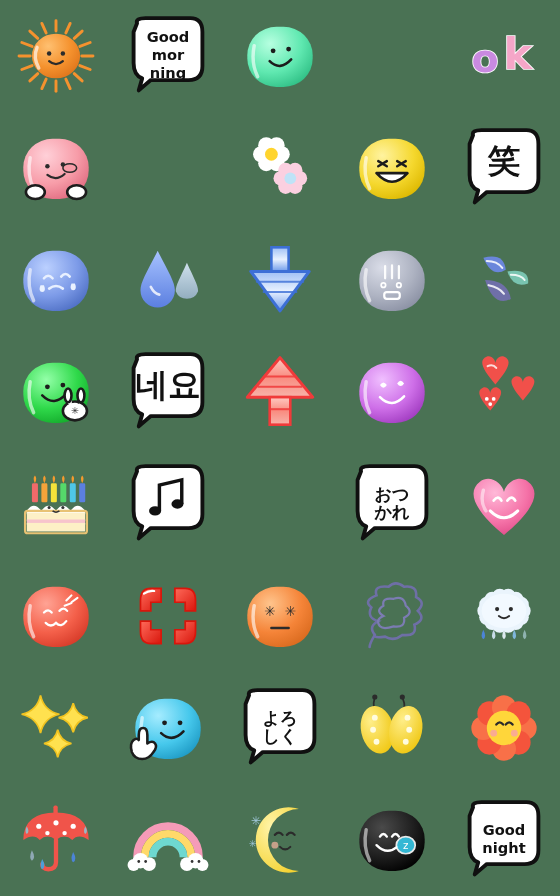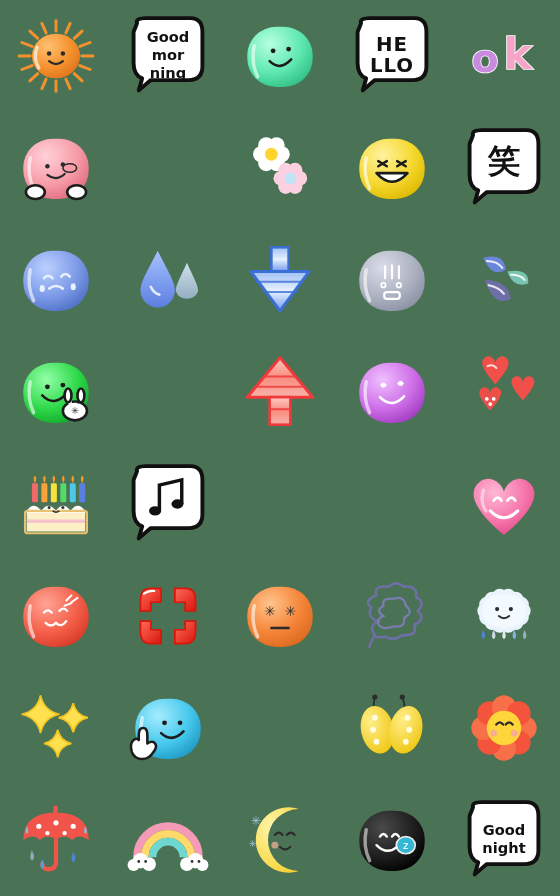--- a/index.html
+++ b/index.html
@@ -83,29 +83,20 @@
             </radialGradient>
           </defs>
           <rect x="12" y="16" width="76" height="70" rx="34" ry="33" fill="url(#g5FE8B0)"></rect>
           <path d="M20 38 Q16 58 24 74" stroke="#ffffff" stroke-width="4" fill="none" opacity="0.6" stroke-linecap="round"></path>
           <circle cx="42" cy="44" r="2.8" fill="#1c1c1c"></circle>
           <circle cx="60" cy="42" r="2.8" fill="#1c1c1c"></circle>
           <path d="M38 56 Q50 68 63 54" stroke="#1c1c1c" stroke-width="3" fill="none" stroke-linecap="round"></path>
         </svg>
       </div>
     </div>
-    <div class="cell" title="HELLO speech bubble" style="grid-area: 1 / 4;">
-      <div class="art">
-        <svg viewBox="0 0 100 100" xmlns="http://www.w3.org/2000/svg">
-          <path d="M14 12 Q12 6 24 6 L76 6 Q90 6 90 22 L90 62 Q90 78 74 78 L30 78 L16 90 L20 76 Q10 72 10 58 L10 22 Z" fill="#ffffff" stroke="#101010" stroke-width="4.5" stroke-linejoin="round"></path>
-          <text x="50" y="38" text-anchor="middle" dominant-baseline="middle" font-family="DejaVu Sans, sans-serif" font-size="23" font-weight="700" fill="#111" letter-spacing="1">HE</text>
-          <text x="50" y="62" text-anchor="middle" dominant-baseline="middle" font-family="DejaVu Sans, sans-serif" font-size="23" font-weight="700" fill="#111" letter-spacing="1">LLO</text>
-        </svg>
-      </div>
-    </div>
     <div class="cell" title="ok in purple and pink" style="grid-area: 1 / 5;">
       <div class="art">
         <svg viewBox="0 0 100 100" xmlns="http://www.w3.org/2000/svg">
           <text x="28" y="56" text-anchor="middle" dominant-baseline="middle" font-family="DejaVu Sans, sans-serif" font-size="46" font-weight="700" fill="#C98AE0" stroke="#fff" stroke-width="2" paint-order="stroke">o</text>
           <text x="66" y="52" text-anchor="middle" dominant-baseline="middle" font-family="DejaVu Sans, sans-serif" font-size="50" font-weight="700" fill="#F5A6C8" stroke="#fff" stroke-width="2" paint-order="stroke">k</text>
         </svg>
       </div>
     </div>
     <div class="cell" title="pink blushing face with hands" style="grid-area: 2 / 1;">
       <div class="art">
@@ -276,20 +267,28 @@
           <circle cx="58" cy="42" r="2.8" fill="#1c1c1c"></circle>
           <path d="M34 54 Q48 68 62 52" stroke="#1c1c1c" stroke-width="3" fill="none" stroke-linecap="round"></path>
           <g>
             <ellipse cx="72" cy="72" rx="14" ry="11" fill="#fff" stroke="#1c1c1c" stroke-width="3"></ellipse>
             <path d="M66 62 L64 50 M76 62 L80 50" stroke="#1c1c1c" stroke-width="3" stroke-linecap="round"></path>
             <path d="M66 62 L64 50" stroke="#fff" stroke-width="5" stroke-linecap="round"></path>
             <ellipse cx="64" cy="54" rx="4" ry="8" fill="#fff" stroke="#1c1c1c" stroke-width="3"></ellipse>
             <ellipse cx="79" cy="54" rx="4" ry="8" fill="#fff" stroke="#1c1c1c" stroke-width="3"></ellipse>
             <text x="72" y="75" text-anchor="middle" font-size="11" fill="#1c1c1c">✳</text>
           </g>
+        </svg>
+      </div>
+    </div>
+    <div class="cell" title="Korean text speech bubble" style="grid-area: 4 / 2;">
+      <div class="art">
+        <svg viewBox="0 0 100 100" xmlns="http://www.w3.org/2000/svg">
+          <path d="M14 12 Q12 6 24 6 L76 6 Q90 6 90 22 L90 62 Q90 78 74 78 L30 78 L16 90 L20 76 Q10 72 10 58 L10 22 Z" fill="#ffffff" stroke="#101010" stroke-width="4.5" stroke-linejoin="round"></path>
+          <text x="50" y="44" text-anchor="middle" dominant-baseline="middle" font-family="DejaVu Sans, sans-serif" font-size="38" font-weight="700" fill="#111">네요</text>
         </svg>
       </div>
     </div>
     <div class="cell" title="red upward arrow" style="grid-area: 4 / 3;">
       <div class="art">
         <svg viewBox="0 0 100 100" xmlns="http://www.w3.org/2000/svg">
           <defs>
             <linearGradient id="au" x1="0" y1="0" x2="0" y2="1">
               <stop offset="0%" stop-color="#FFC9C2"></stop>
               <stop offset="50%" stop-color="#F98C80"></stop>
@@ -360,20 +359,29 @@
         </svg>
       </div>
     </div>
     <div class="cell" title="music note speech bubble" style="grid-area: 5 / 2;">
       <div class="art">
         <svg viewBox="0 0 100 100" xmlns="http://www.w3.org/2000/svg">
           <path d="M14 12 Q12 6 24 6 L76 6 Q90 6 90 22 L90 62 Q90 78 74 78 L30 78 L16 90 L20 76 Q10 72 10 58 L10 22 Z" fill="#ffffff" stroke="#101010" stroke-width="4.5" stroke-linejoin="round"></path>
           <path d="M40 58 L40 28 L66 22 L66 50" stroke="#111" stroke-width="4" fill="none"></path>
           <ellipse cx="35" cy="58" rx="7" ry="5.5" fill="#111"></ellipse>
           <ellipse cx="61" cy="50" rx="7" ry="5.5" fill="#111"></ellipse>
+        </svg>
+      </div>
+    </div>
+    <div class="cell" title="otsukare speech bubble" style="grid-area: 5 / 4;">
+      <div class="art">
+        <svg viewBox="0 0 100 100" xmlns="http://www.w3.org/2000/svg">
+          <path d="M14 12 Q12 6 24 6 L76 6 Q90 6 90 22 L90 62 Q90 78 74 78 L30 78 L16 90 L20 76 Q10 72 10 58 L10 22 Z" fill="#ffffff" stroke="#101010" stroke-width="4.5" stroke-linejoin="round"></path>
+          <text x="50" y="39" text-anchor="middle" dominant-baseline="middle" font-family="DejaVu Sans, sans-serif" font-size="20" font-weight="700" fill="#111">おつ</text>
+          <text x="50" y="61" text-anchor="middle" dominant-baseline="middle" font-family="DejaVu Sans, sans-serif" font-size="20" font-weight="700" fill="#111">かれ</text>
         </svg>
       </div>
     </div>
     <div class="cell" title="pink smiling heart" style="grid-area: 5 / 5;">
       <div class="art">
         <svg viewBox="0 0 100 100" xmlns="http://www.w3.org/2000/svg">
           <defs>
             <radialGradient id="hf" cx="35%" cy="25%" r="80%">
               <stop offset="0%" stop-color="#FFB8D8"></stop>
               <stop offset="65%" stop-color="#F573A8"></stop>
@@ -503,20 +511,29 @@
           <path d="M20 38 Q16 58 24 74" stroke="#ffffff" stroke-width="4" fill="none" opacity="0.6" stroke-linecap="round"></path>
           <circle cx="46" cy="44" r="2.8" fill="#1c1c1c"></circle>
           <circle cx="64" cy="44" r="2.8" fill="#1c1c1c"></circle>
           <path d="M42 56 Q55 68 68 54" stroke="#1c1c1c" stroke-width="3" fill="none" stroke-linecap="round"></path>
           <g transform="translate(6,52)">
             <path d="M10 6 q0 -8 5 -8 q5 0 5 8 l0 10 q6 -4 9 0 q3 4 -2 10 q-5 8 -13 8 q-9 0 -12 -8 q-3 -10 2 -14 q4 -3 6 0 Z" fill="#fff" stroke="#1c1c1c" stroke-width="3" stroke-linejoin="round"></path>
           </g>
         </svg>
       </div>
     </div>
+    <div class="cell" title="yoroshiku speech bubble" style="grid-area: 7 / 3;">
+      <div class="art">
+        <svg viewBox="0 0 100 100" xmlns="http://www.w3.org/2000/svg">
+          <path d="M14 12 Q12 6 24 6 L76 6 Q90 6 90 22 L90 62 Q90 78 74 78 L30 78 L16 90 L20 76 Q10 72 10 58 L10 22 Z" fill="#ffffff" stroke="#101010" stroke-width="4.5" stroke-linejoin="round"></path>
+          <text x="50" y="39" text-anchor="middle" dominant-baseline="middle" font-family="DejaVu Sans, sans-serif" font-size="20" font-weight="700" fill="#111">よろ</text>
+          <text x="50" y="61" text-anchor="middle" dominant-baseline="middle" font-family="DejaVu Sans, sans-serif" font-size="20" font-weight="700" fill="#111">しく</text>
+        </svg>
+      </div>
+    </div>
     <div class="cell" title="yellow butterfly" style="grid-area: 7 / 4;">
       <div class="art">
         <svg viewBox="0 0 100 100" xmlns="http://www.w3.org/2000/svg">
           <defs>
             <radialGradient id="bw" cx="35%" cy="30%" r="75%">
               <stop offset="0%" stop-color="#FFEE8A"></stop>
               <stop offset="100%" stop-color="#F0C814"></stop>
             </radialGradient>
           </defs>
           <path d="M30 14 q-4 14 4 22 M62 14 q6 14 -2 22" stroke="#2b2b2b" stroke-width="2" fill="none"></path>

